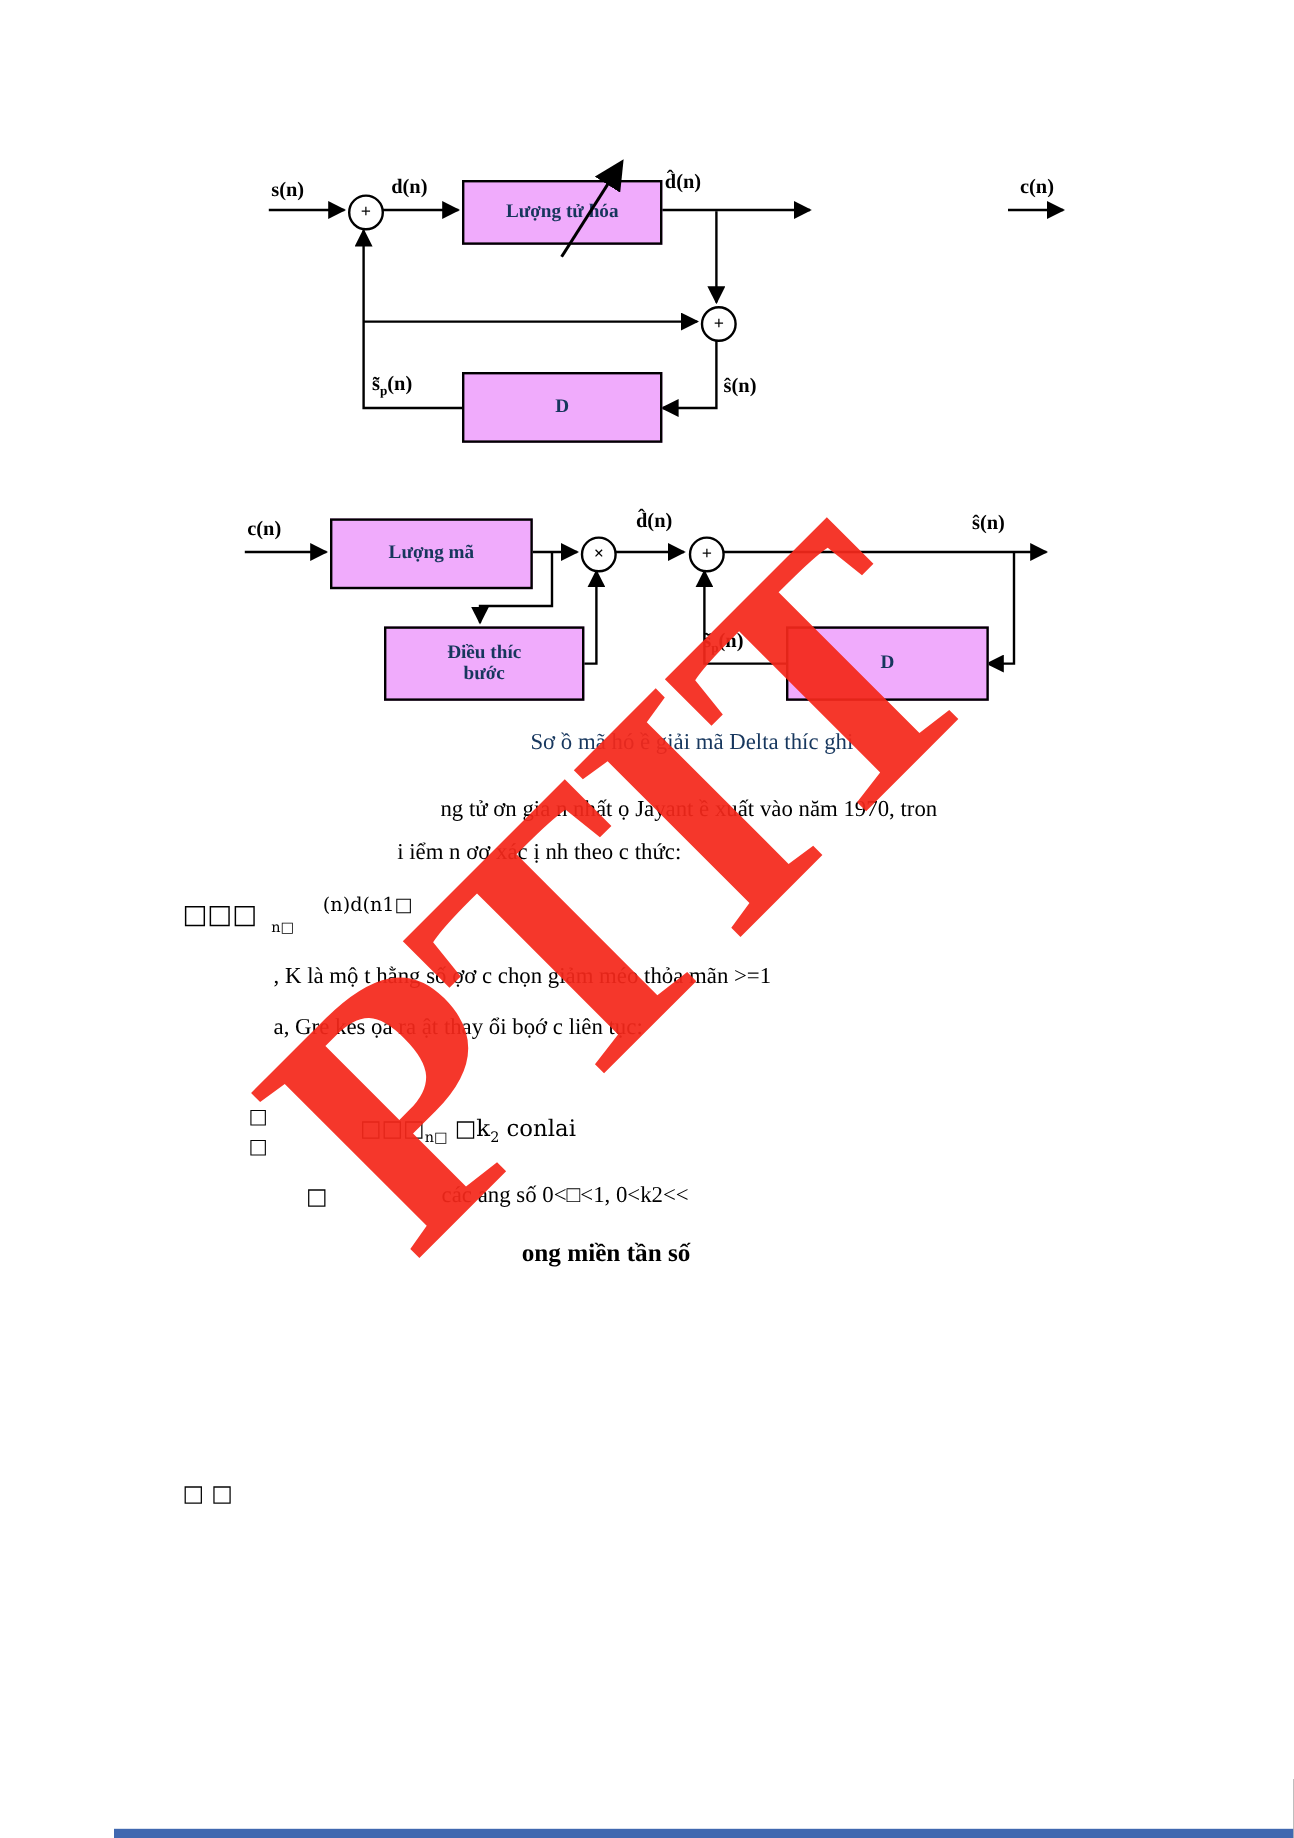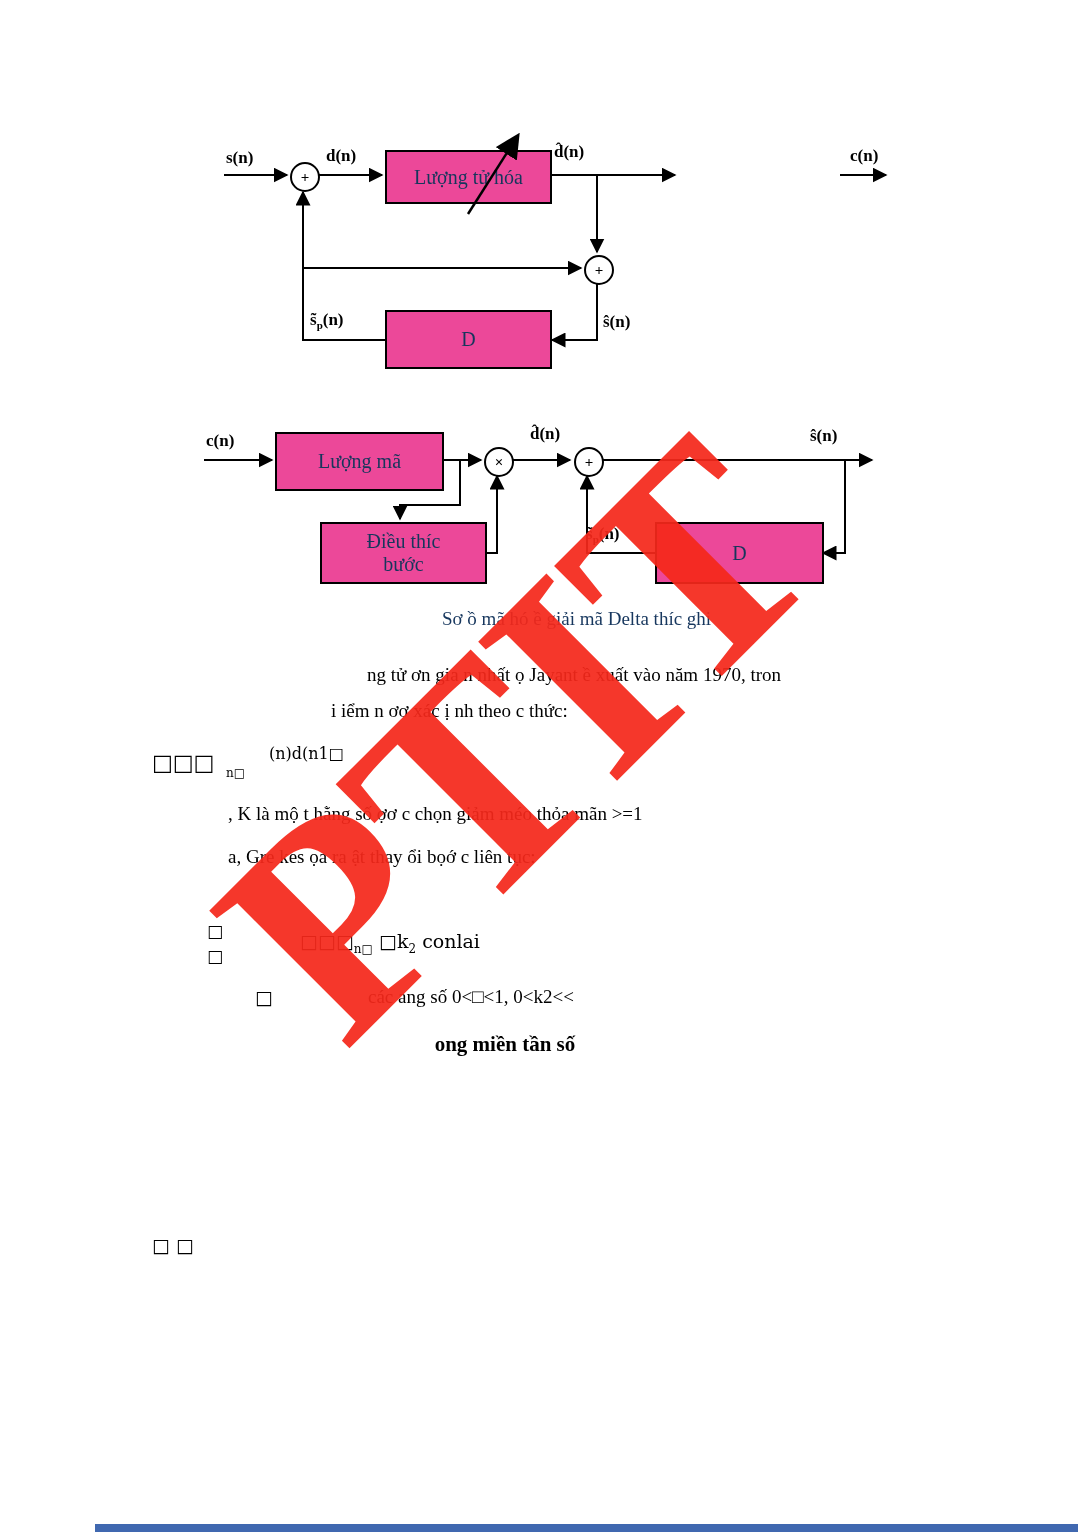--- a/index.html
+++ b/index.html
@@ -3,23 +3,23 @@
 <meta charset="utf-8">
 <style>
   html,body{margin:0;padding:0;background:#888;}
   .page{
     position:relative;width:1078px;height:1532px;background:#ffffff;
     margin:0 auto;overflow:hidden;
     font-family:"Liberation Serif","DejaVu Serif",serif;color:#000;
   }
   svg.wires{position:absolute;left:0;top:0;pointer-events:none;}
   .box{
-    position:absolute;border:2px solid #000;background:#ec4899;z-index:2;
+    position:absolute;border:2px solid #000;background:#f0abfc;z-index:2;
     display:flex;flex-direction:column;align-items:center;justify-content:center;
-    font-weight:normal;color:#16365c;font-size:20px;text-align:center;line-height:1.15;
+    font-weight:bold;color:#16365c;font-size:16px;text-align:center;line-height:1.15;
   }
   .circle{
     position:absolute;width:26px;height:26px;border:2px solid #000;border-radius:50%;
     background:#fff;z-index:4;display:flex;align-items:center;justify-content:center;
     font-weight:bold;font-size:15px;color:#000;
   }
   .lbl{
     position:absolute;font-weight:bold;font-size:17px;color:#000;
     white-space:nowrap;z-index:4;
   }

